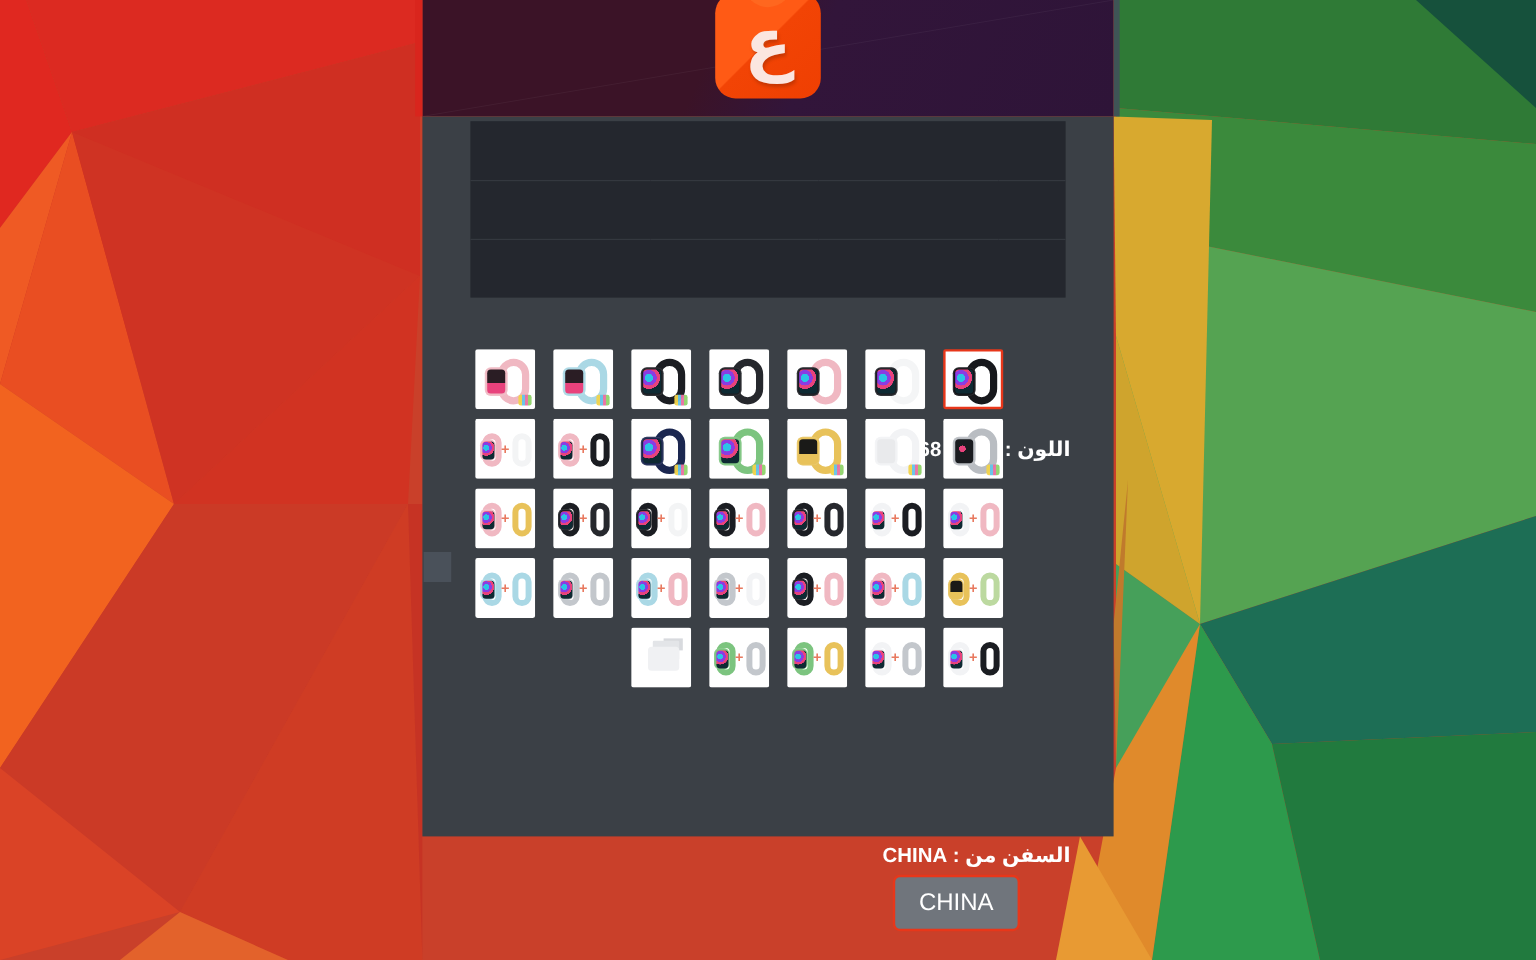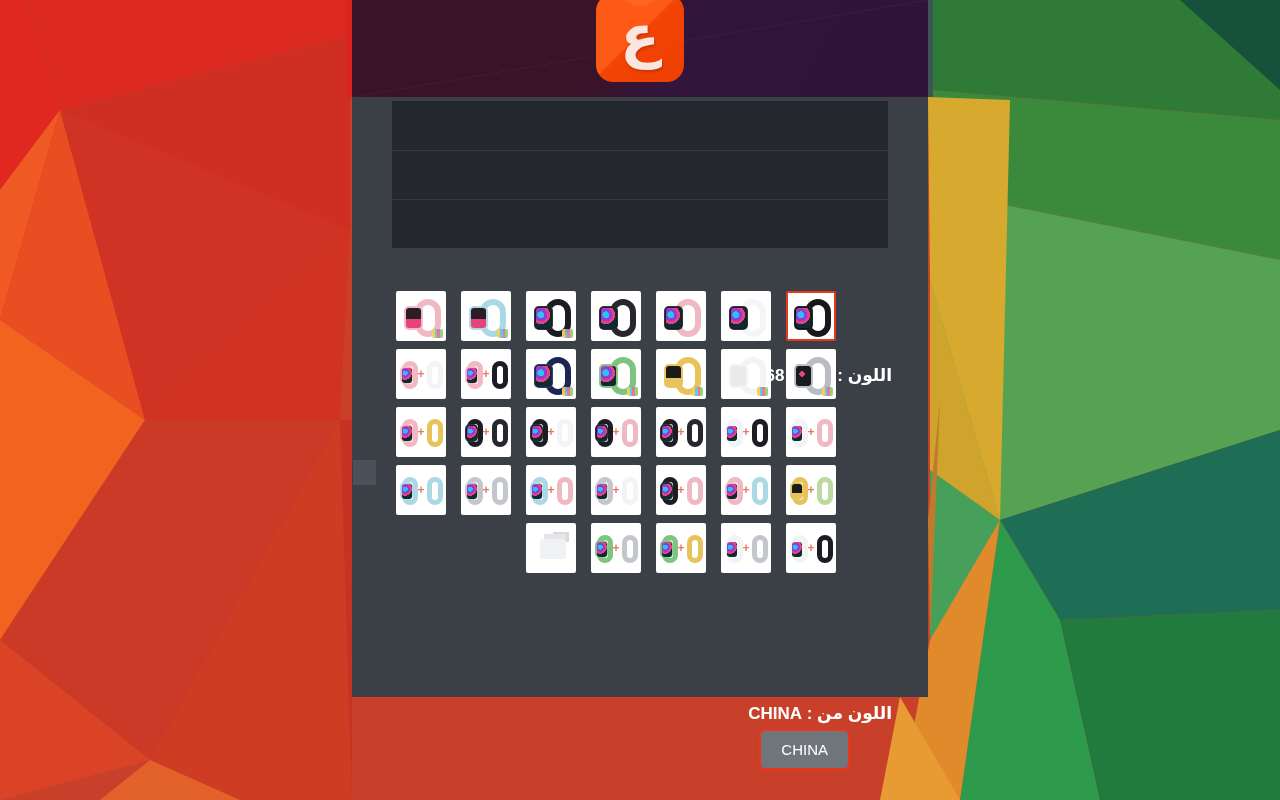--- a/index.html
+++ b/index.html
@@ -134,21 +134,21 @@
     background: #f0f1f3; border-radius: 3px;
     box-shadow: 2px -7px 0 -2px #e3e5e8, 8px -12px 0 -5px #d8dade;
   }
 
   
   .ship-btn {
     position: absolute; right: 78px; top: 632px;
     min-width: 76px; padding: 10px 20px;
     background: #70757c; color: #ffffff;
     border: 2px solid #e8371a; border-radius: 6px;
-    font-size: 15px; font-family: inherit; cursor: pointer;
+    font-size: 20px; font-family: inherit; cursor: pointer;
   }
 
   
   .drag-handle {
     position: absolute; left: 353px; top: 460px; width: 23px; height: 25px;
     background: #4a515a; z-index: 6; cursor: ew-resize;
   }
 </style>
 </head>
 <body>
@@ -498,18 +498,18 @@
         <span class="art">
           <span class="w-band ring" style="left:4px;top:10px;width:16px;height:28px;border-width:5px;border-color:#f2f3f5;border-radius:10px;"></span>
           <span class="w-face" style="left:2px;top:15px;width:13px;height:18px;background:#f2f3f5;"></span>
           <span class="w-screen" style="left:3.5px;top:16.5px;width:10px;height:15px;background:radial-gradient(circle at 32% 34%, #2bc4e6 0 20%, #8b3ce2 21% 38%, #e8427c 39% 55%, #0e2a33 56% 100%);"></span>
           <span class="plus">+</span>
           <span class="w-band ring" style="left:29px;top:10px;width:16px;height:28px;border-width:5px;border-color:#1b1d22;border-radius:10px;"></span>
         </span>
       </div>
     </div>
 
-  <div class="section-title" id="shipping-title">اللون من : CHINA</div>
+  <div class="section-title" id="shipping-title">السفن من : CHINA</div>
 
   <button class="ship-btn">CHINA</button>
 </div>
 
 <div class="drag-handle"></div>
 
 </body></html>

